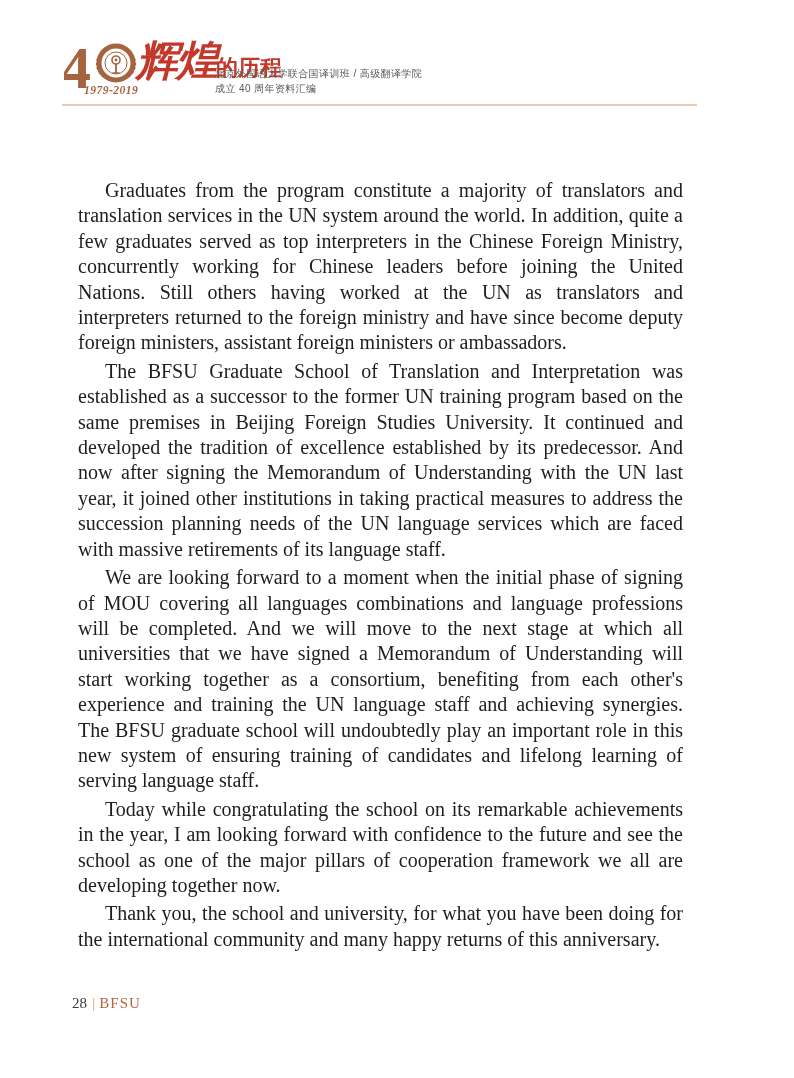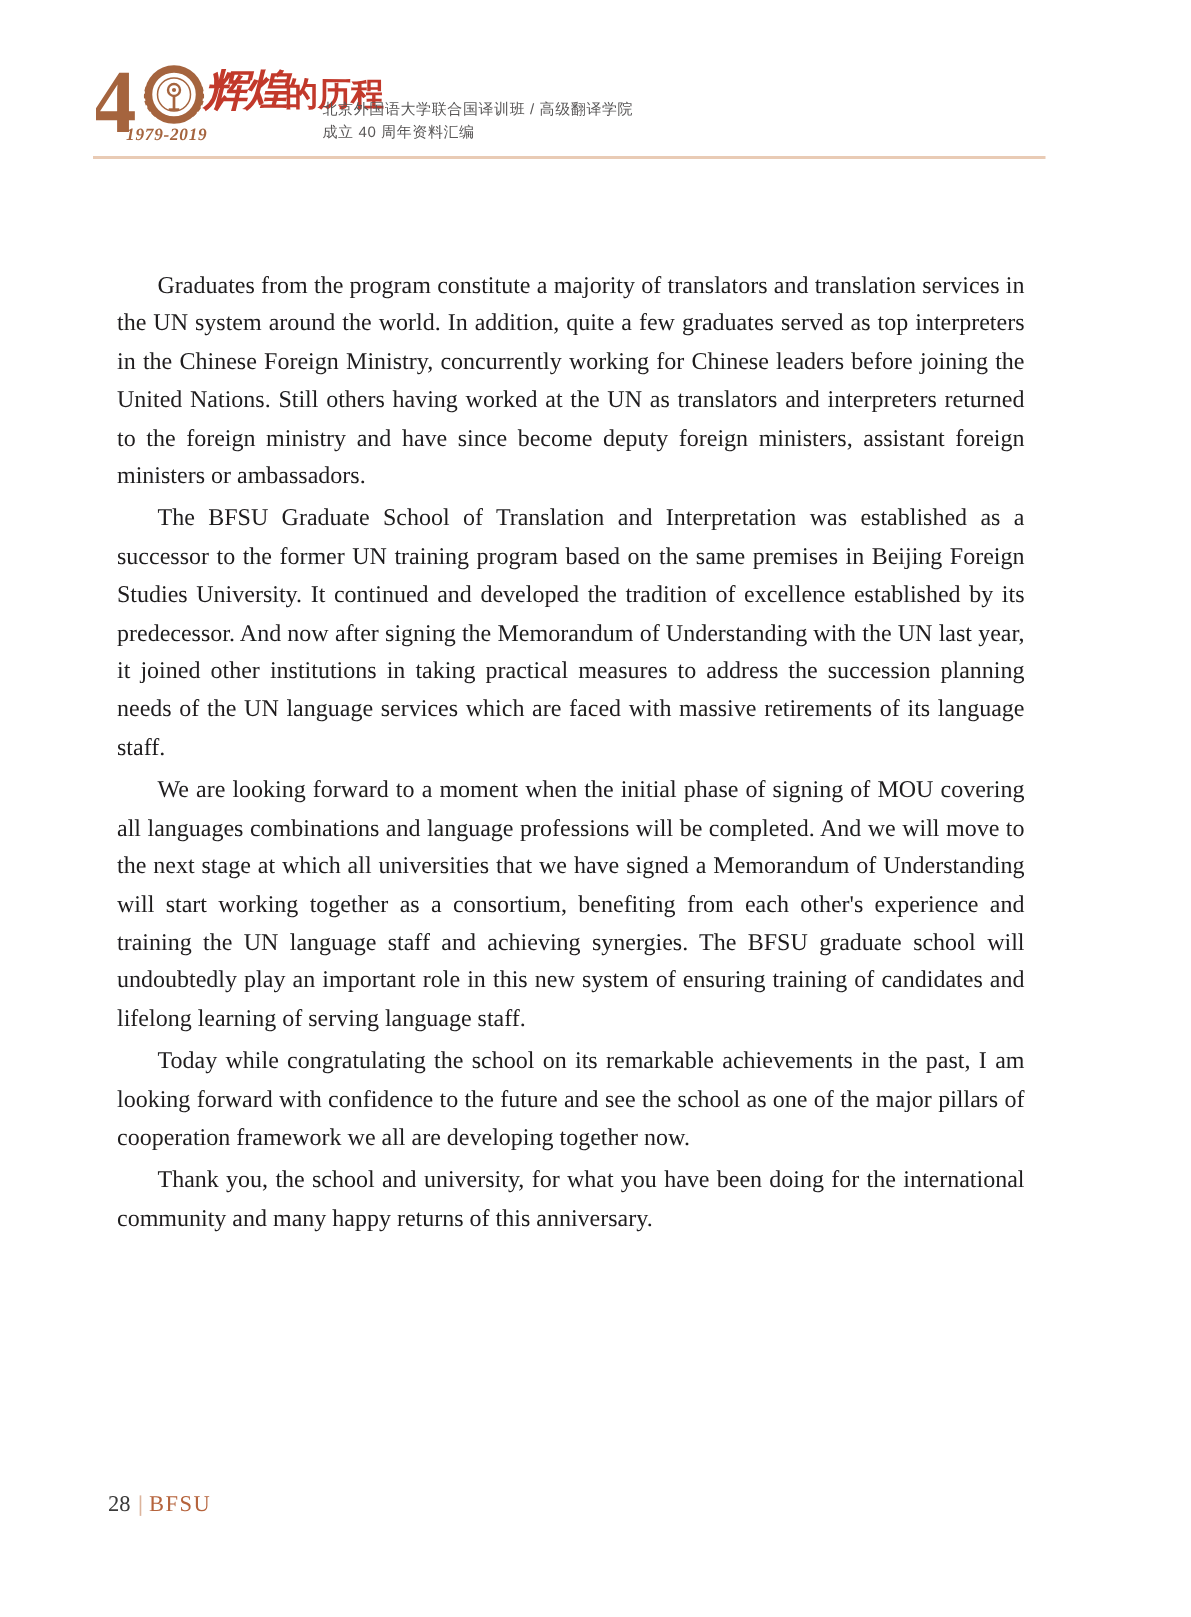--- a/index.html
+++ b/index.html
@@ -21,21 +21,21 @@
     font-size:11.5px;color:#a5643e;letter-spacing:.5px;
     white-space:nowrap;
   }
   .title-zh{
     position:absolute;left:136px;top:38px;
     display:flex;align-items:baseline;
     color:#c2392b;white-space:nowrap;
   }
   .title-zh .callig{
     font-family:"Liberation Serif", serif;
-    font-size:29px;font-weight:bold;font-style:italic;
+    font-size:42px;font-weight:bold;font-style:italic;
     letter-spacing:-2px;line-height:46px;
   }
   .title-zh .rest{
     font-family:"Liberation Serif", serif;
     font-size:22px;font-weight:bold;line-height:40px;
     letter-spacing:0;
   }
   .subtitle{
     position:absolute;left:167px;top:67px;
     font-family:"Liberation Sans", sans-serif;
@@ -47,21 +47,21 @@
     width:635px;height:2px;background:#e9cbb5;
   }
 
   
   .body-text{
     position:absolute;left:78px;top:178px;width:605px;
     color:#1f1d1e;
   }
   .body-text p{
     margin:0 0 3px 0;
-    font-size:16px;line-height:25.4px;
+    font-size:20px;line-height:25.4px;
     text-align:justify;
     text-indent:27px;
   }
 
   
   .footer{
     position:absolute;left:72px;top:993px;
     font-size:15px;line-height:20px;
     white-space:nowrap;
   }
@@ -102,21 +102,21 @@
     <div>北京外国语大学联合国译训班 / 高级翻译学院</div>
     <div>成立 40 周年资料汇编</div>
   </div>
 
   <div class="header-rule"></div>
 
   <div class="body-text">
     <p>Graduates from the program constitute a majority of translators and translation services in the UN system around the world. In addition, quite a few graduates served as top interpreters in the Chinese Foreign Ministry, concurrently working for Chinese leaders before joining the United Nations. Still others having worked at the UN as translators and interpreters returned to the foreign ministry and have since become deputy foreign ministers, assistant foreign ministers or ambassadors.</p>
     <p>The BFSU Graduate School of Translation and Interpretation was established as a successor to the former UN training program based on the same premises in Beijing Foreign Studies University. It continued and developed the tradition of excellence established by its predecessor. And now after signing the Memorandum of Understanding with the UN last year, it joined other institutions in taking practical measures to address the succession planning needs of the UN language services which are faced with massive retirements of its language staff.</p>
     <p>We are looking forward to a moment when the initial phase of signing of MOU covering all languages combinations and language professions will be completed. And we will move to the next stage at which all universities that we have signed a Memorandum of Understanding will start working together as a consortium, benefiting from each other's experience and training the UN language staff and achieving synergies. The BFSU graduate school will undoubtedly play an important role in this new system of ensuring training of candidates and lifelong learning of serving language staff.</p>
-    <p>Today while congratulating the school on its remarkable achievements in the past, I am looking forward with confidence to the future and see the school as one of the major pillars of cooperation framework we all are developing together now.</p>
+    <p>Today while congratulating the school on its remarkable achievements in the year, I am looking forward with confidence to the future and see the school as one of the major pillars of cooperation framework we all are developing together now.</p>
     <p>Thank you, the school and university, for what you have been doing for the international community and many happy returns of this anniversary.</p>
   </div>
 
   <div class="footer">
     <span class="pageno">28</span><span class="sep">|</span><span class="mark">BFSU</span>
   </div>
 
 </div>
 
 </body></html>

